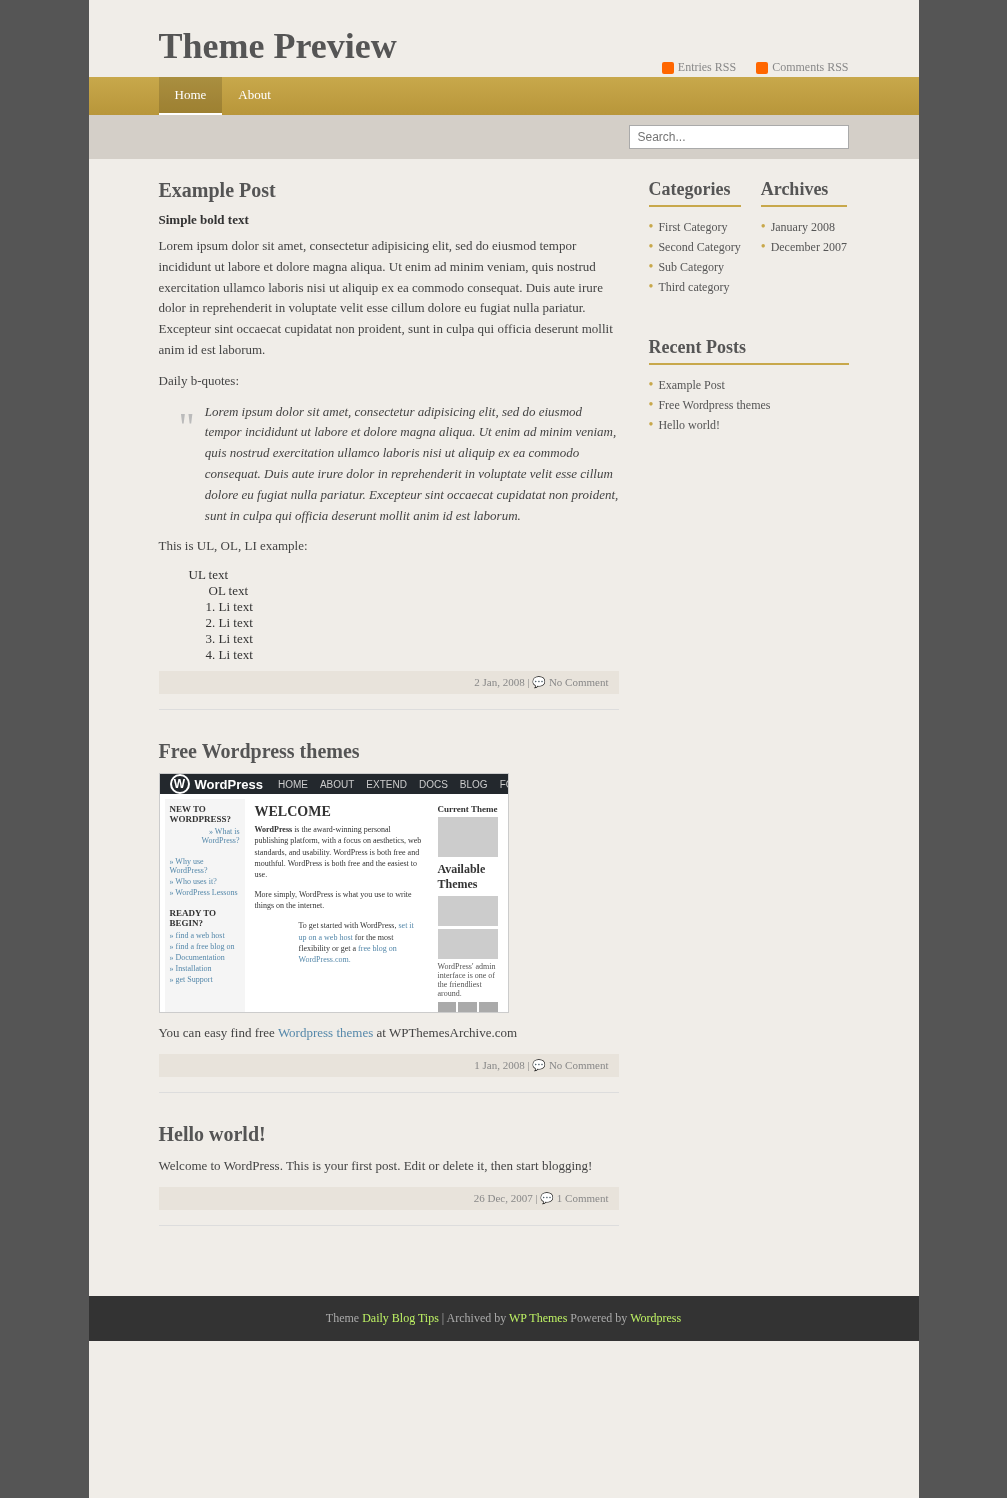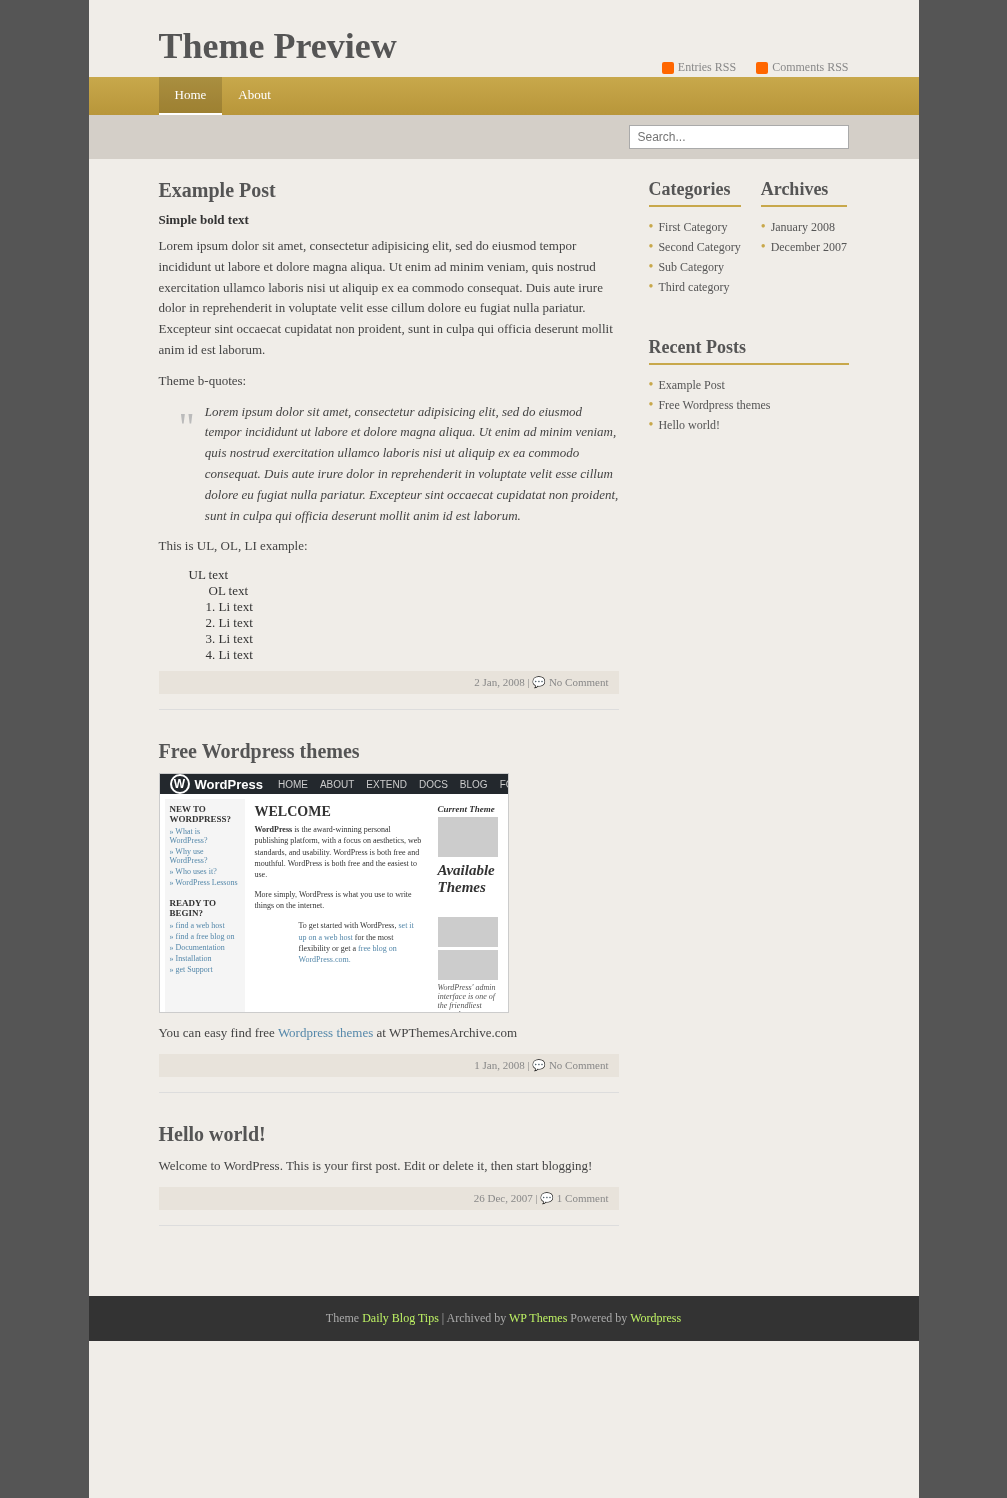--- a/index.html
+++ b/index.html
@@ -217,21 +217,20 @@
     }
     .wp-main-content {
       flex: 1;
       font-size: 8px;
       padding: 5px;
     }
     .wp-sidebar-right {
       width: 70px;
       font-size: 8px;
       padding: 5px;
-      font-style: italic;
     }
     
     .sidebar-section {
       margin-bottom: 20px;
     }
     .sidebar-title {
       font-size: 18px;
       font-weight: bold;
       color: #555;
       border-bottom: 2px solid #c8a84b;
@@ -306,21 +305,21 @@
   </div>
 
   <div id="content-area">
 
     <div id="main">
 
       <div class="post">
         <h2 class="post-title">Example Post</h2>
         <p class="post-subtitle">Simple bold text</p>
         <p class="post-body">Lorem ipsum dolor sit amet, consectetur adipisicing elit, sed do eiusmod tempor incididunt ut labore et dolore magna aliqua. Ut enim ad minim veniam, quis nostrud exercitation ullamco laboris nisi ut aliquip ex ea commodo consequat. Duis aute irure dolor in reprehenderit in voluptate velit esse cillum dolore eu fugiat nulla pariatur. Excepteur sint occaecat cupidatat non proident, sunt in culpa qui officia deserunt mollit anim id est laborum.</p>
-        <p class="post-body">Theme b-quotes:</p>
+        <p class="post-body">Daily b-quotes:</p>
         <div class="blockquote-section">
           <span class="quote-marks">"</span>
           <p class="blockquote-text">Lorem ipsum dolor sit amet, consectetur adipisicing elit, sed do eiusmod tempor incididunt ut labore et dolore magna aliqua. Ut enim ad minim veniam, quis nostrud exercitation ullamco laboris nisi ut aliquip ex ea commodo consequat. Duis aute irure dolor in reprehenderit in voluptate velit esse cillum dolore eu fugiat nulla pariatur. Excepteur sint occaecat cupidatat non proident, sunt in culpa qui officia deserunt mollit anim id est laborum.</p>
         </div>
         <p class="post-body">This is UL, OL, LI example:</p>
         <div class="ul-ol-section">
           <ul style="list-style:none;">
             <li>
               <span>UL text</span>
               <ul style="list-style:none; margin-left:20px;">
@@ -360,21 +359,21 @@
               <span class="wp-nav-item">EXTEND</span>
               <span class="wp-nav-item">DOCS</span>
               <span class="wp-nav-item">BLOG</span>
               <span class="wp-nav-item">FORUMS</span>
 
             </div>
           </div>
           <div class="wp-body">
             <div class="wp-sidebar-left">
               <div style="font-weight:bold; margin-bottom:3px; font-size:9px;">NEW TO WORDPRESS?</div>
-              <div style="color:#5588aa; margin-bottom:2px;">» What is WordPress?</div>
+              <div style="color:#5588aa; margin-bottom:12px;text-align:right;">» What is WordPress?</div>
               <div style="color:#5588aa; margin-bottom:2px;">» Why use WordPress?</div>
               <div style="color:#5588aa; margin-bottom:2px;">» Who uses it?</div>
               <div style="color:#5588aa; margin-bottom:2px;">» WordPress Lessons</div>
               <br>
               <div style="font-weight:bold; margin-bottom:3px; font-size:9px;">READY TO BEGIN?</div>
               <div style="color:#5588aa; margin-bottom:2px;">» find a web host</div>
               <div style="color:#5588aa; margin-bottom:2px;">» find a free blog on</div>
               <div style="color:#5588aa; margin-bottom:2px;">» Documentation</div>
               <div style="color:#5588aa; margin-bottom:2px;">» Installation</div>
               <div style="color:#5588aa; margin-bottom:2px;">» get Support</div>
@@ -389,21 +388,21 @@
                 More simply, WordPress is what you use to write things on the internet.
               </p>
               <br>
               <p style="line-height:1.4;margin-left:44px;">
                 To get started with WordPress, <span style="color:#5588aa;">set it up on a web host</span> for the most flexibility or get a <span style="color:#5588aa;">free blog on WordPress.com.</span>
               </p>
             </div>
             <div class="wp-sidebar-right">
               <div style="font-weight:bold; font-size:9px; margin-bottom:3px;">Current Theme</div>
               <div style="background:#ccc; height:40px; margin-bottom:5px;"></div>
-              <div style="font-weight:bold; font-size:15px; margin-bottom:21px;">Available Themes</div>
+              <div style="font-weight:bold; font-size:12px; margin-bottom:4px;">Available Themes</div>
               <div style="background:#ccc; height:30px; margin-bottom:3px;"></div>
               <div style="background:#ccc; height:30px; margin-bottom:3px;"></div>
               <div style="font-size:8px; color:#555;">WordPress' admin interface is one of the friendliest around.</div>
               <div style="display:flex; gap:2px; margin-top:4px;">
                 <div style="background:#aaa; width:20px; height:15px;"></div>
                 <div style="background:#aaa; width:20px; height:15px;"></div>
                 <div style="background:#aaa; width:20px; height:15px;"></div>
               </div>
             </div>
           </div>

